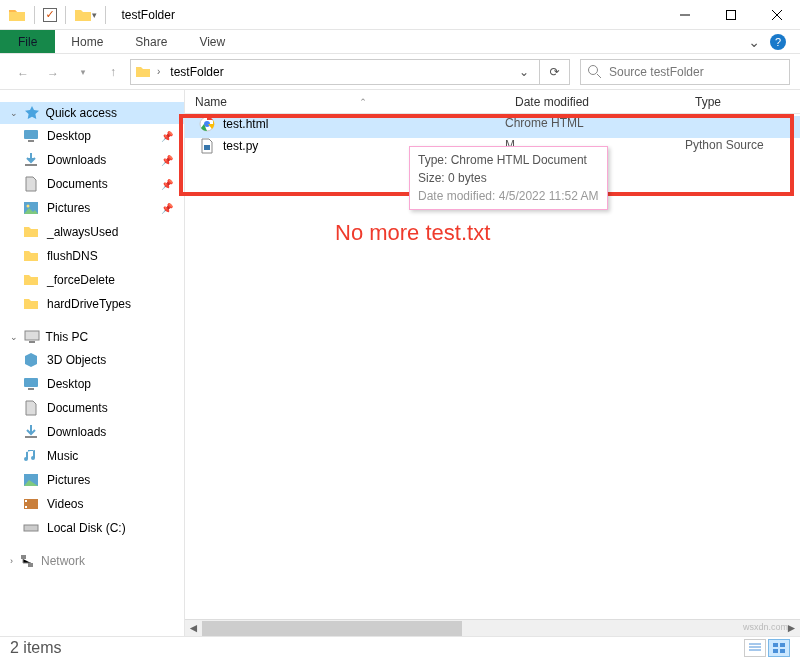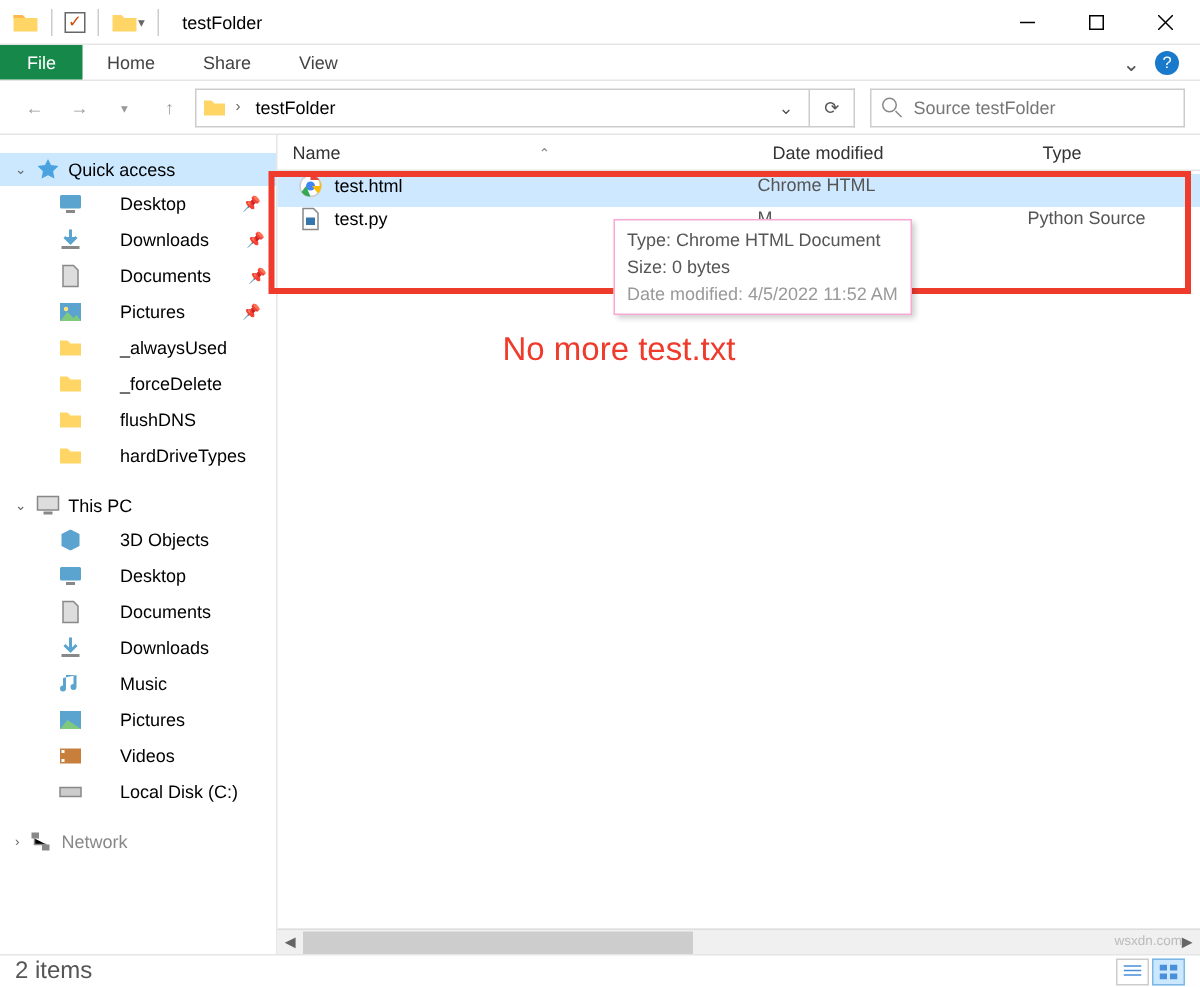--- a/index.html
+++ b/index.html
@@ -11,21 +11,21 @@
 .titlebar .qat .folder-ico { width: 18px; height: 16px; }
 .titlebar .qat .sep { width: 1px; height: 18px; background: #ccc; margin: 0 6px; }
 .titlebar .qat .check { width: 14px; height: 14px; border: 1px solid #666; display: flex; align-items: center; justify-content: center; color: #d04a02; font-size: 11px; }
 .titlebar .title { margin-left: 8px; font-size: 12px; }
 .titlebar .winbtns { margin-left: auto; display: flex; }
 .titlebar .winbtn { width: 46px; height: 30px; display: flex; align-items: center; justify-content: center; }
 .titlebar .winbtn svg { width: 10px; height: 10px; }
 
 
 .ribbon { height: 24px; display: flex; align-items: stretch; border-bottom: 1px solid #e5e5e5; font-size: 12px; }
-.ribbon .file { background: #16884a; color: #ffffff; padding: 0 18px; display: flex; align-items: center; }
+.ribbon .file { background: #16884a; color: #0f172a; padding: 0 18px; display: flex; align-items: center; }
 .ribbon .tab { padding: 0 16px; display: flex; align-items: center; color: #444; }
 .ribbon .collapse { margin-left: auto; padding: 0 14px; display: flex; align-items: center; color: #555; gap: 10px; }
 .ribbon .help { width: 16px; height: 16px; border-radius: 50%; background: #1979ca; color: #fff; display: flex; align-items: center; justify-content: center; font-size: 11px; }
 
 
 .addrrow { height: 36px; display: flex; align-items: center; padding: 0 10px; gap: 4px; border-bottom: 1px solid #e5e5e5; }
 .navbtn { width: 26px; height: 26px; display: flex; align-items: center; justify-content: center; color: #999; }
 .addrbox { flex: 1; height: 26px; border: 1px solid #ccc; display: flex; align-items: center; padding: 0 4px; gap: 6px; }
 .addrbox .crumb { padding: 0 4px; }
 .addrbox .chev { color: #666; font-size: 10px; }
@@ -33,21 +33,21 @@
 .addrbox .dd { color: #555; padding: 0 6px; }
 .refresh { width: 30px; height: 26px; border: 1px solid #ccc; border-left: none; display: flex; align-items: center; justify-content: center; color: #555; margin-left: -4px; }
 .searchbox { width: 210px; height: 26px; border: 1px solid #ccc; display: flex; align-items: center; padding: 0 6px; gap: 6px; color: #777; margin-left: 6px; }
 
 
 .main { display: flex; height: 546px; }
 .sidebar { width: 185px; border-right: 1px solid #e5e5e5; overflow: hidden; padding-top: 12px; }
 .sb-group { margin-bottom: 10px; }
 .sb-head { display: flex; align-items: center; padding: 3px 10px; gap: 6px; font-size: 12px; }
 .sb-head.qa { background: #cce8ff; }
-.sb-item { display: flex; align-items: center; padding: 4px 10px 4px 39px; gap: 25px; font-size: 12px; }
+.sb-item { display: flex; align-items: center; padding: 4px 10px 4px 23px; gap: 8px; font-size: 12px; }
 .sb-item .pin { margin-left: auto; color: #777; font-size: 10px; }
 .ico { width: 16px; height: 16px; flex-shrink: 0; }
 
 .content { flex: 1; position: relative; }
 .colhead { height: 24px; border-bottom: 1px solid #e5e5e5; display: flex; align-items: center; font-size: 12px; color: #333; }
 .colhead .col { padding: 0 10px; }
 .col-name { width: 320px; display: flex; align-items: center; gap: 4px; }
 .col-date { width: 180px; }
 .col-type { flex: 1; }
 
@@ -196,27 +196,27 @@
       <div class="sb-item">
           <svg class="ico" viewBox="0 0 16 16">
             <path fill="#ffd666" d="M1 3h5l2 2h7v8H1z"></path>
           </svg>
           <span>_alwaysUsed</span>
         </div>
       <div class="sb-item">
           <svg class="ico" viewBox="0 0 16 16">
             <path fill="#ffd666" d="M1 3h5l2 2h7v8H1z"></path>
           </svg>
+          <span>flushDNS</span>
+        </div>
+      <div class="sb-item">
+          <svg class="ico" viewBox="0 0 16 16">
+            <path fill="#ffd666" d="M1 3h5l2 2h7v8H1z"></path>
+          </svg>
           <span>_forceDelete</span>
-        </div>
-      <div class="sb-item">
-          <svg class="ico" viewBox="0 0 16 16">
-            <path fill="#ffd666" d="M1 3h5l2 2h7v8H1z"></path>
-          </svg>
-          <span>flushDNS</span>
         </div>
       <div class="sb-item">
           <svg class="ico" viewBox="0 0 16 16">
             <path fill="#ffd666" d="M1 3h5l2 2h7v8H1z"></path>
           </svg>
           <span>hardDriveTypes</span>
         </div>
     </div>
     <div class="sb-group">
       <div class="sb-head">

